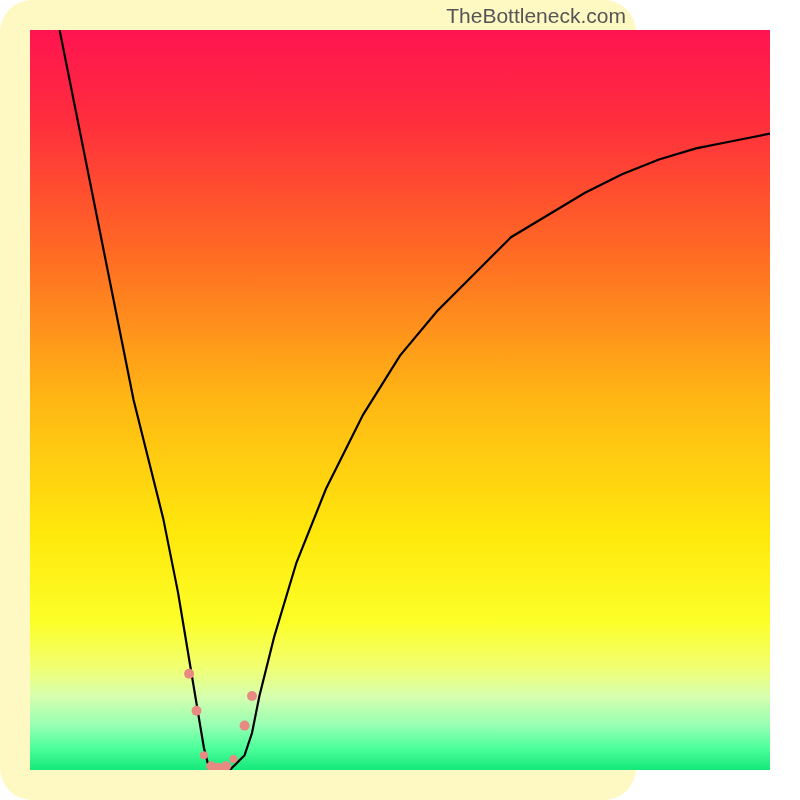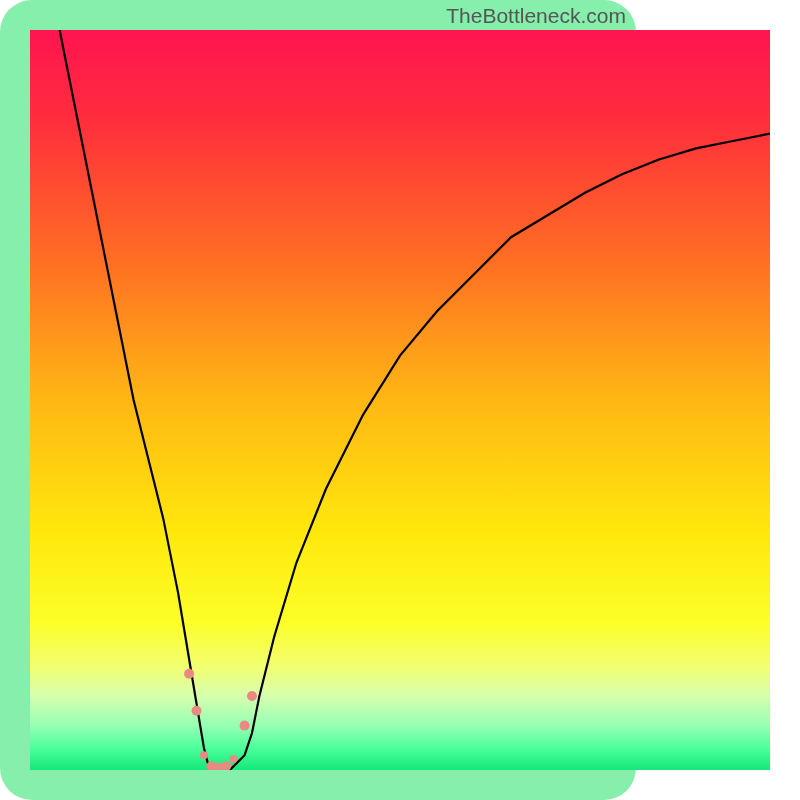--- a/index.html
+++ b/index.html
@@ -7,21 +7,21 @@
     padding: 0;
     width: 800px;
     height: 800px;
     overflow: hidden;
     font-family: Arial, sans-serif;
   }
   .container {
     position: relative;
     width: 636px;
     height: 800px;
-    background: #86efac;
+    background: #fef9c3;
     border-radius: 32px;
   }
   .watermark {
     position: absolute;
     top: 4px;
     right: 10px;
     color: #555;
     font-size: 21px;
     font-weight: 500;
     z-index: 10;

